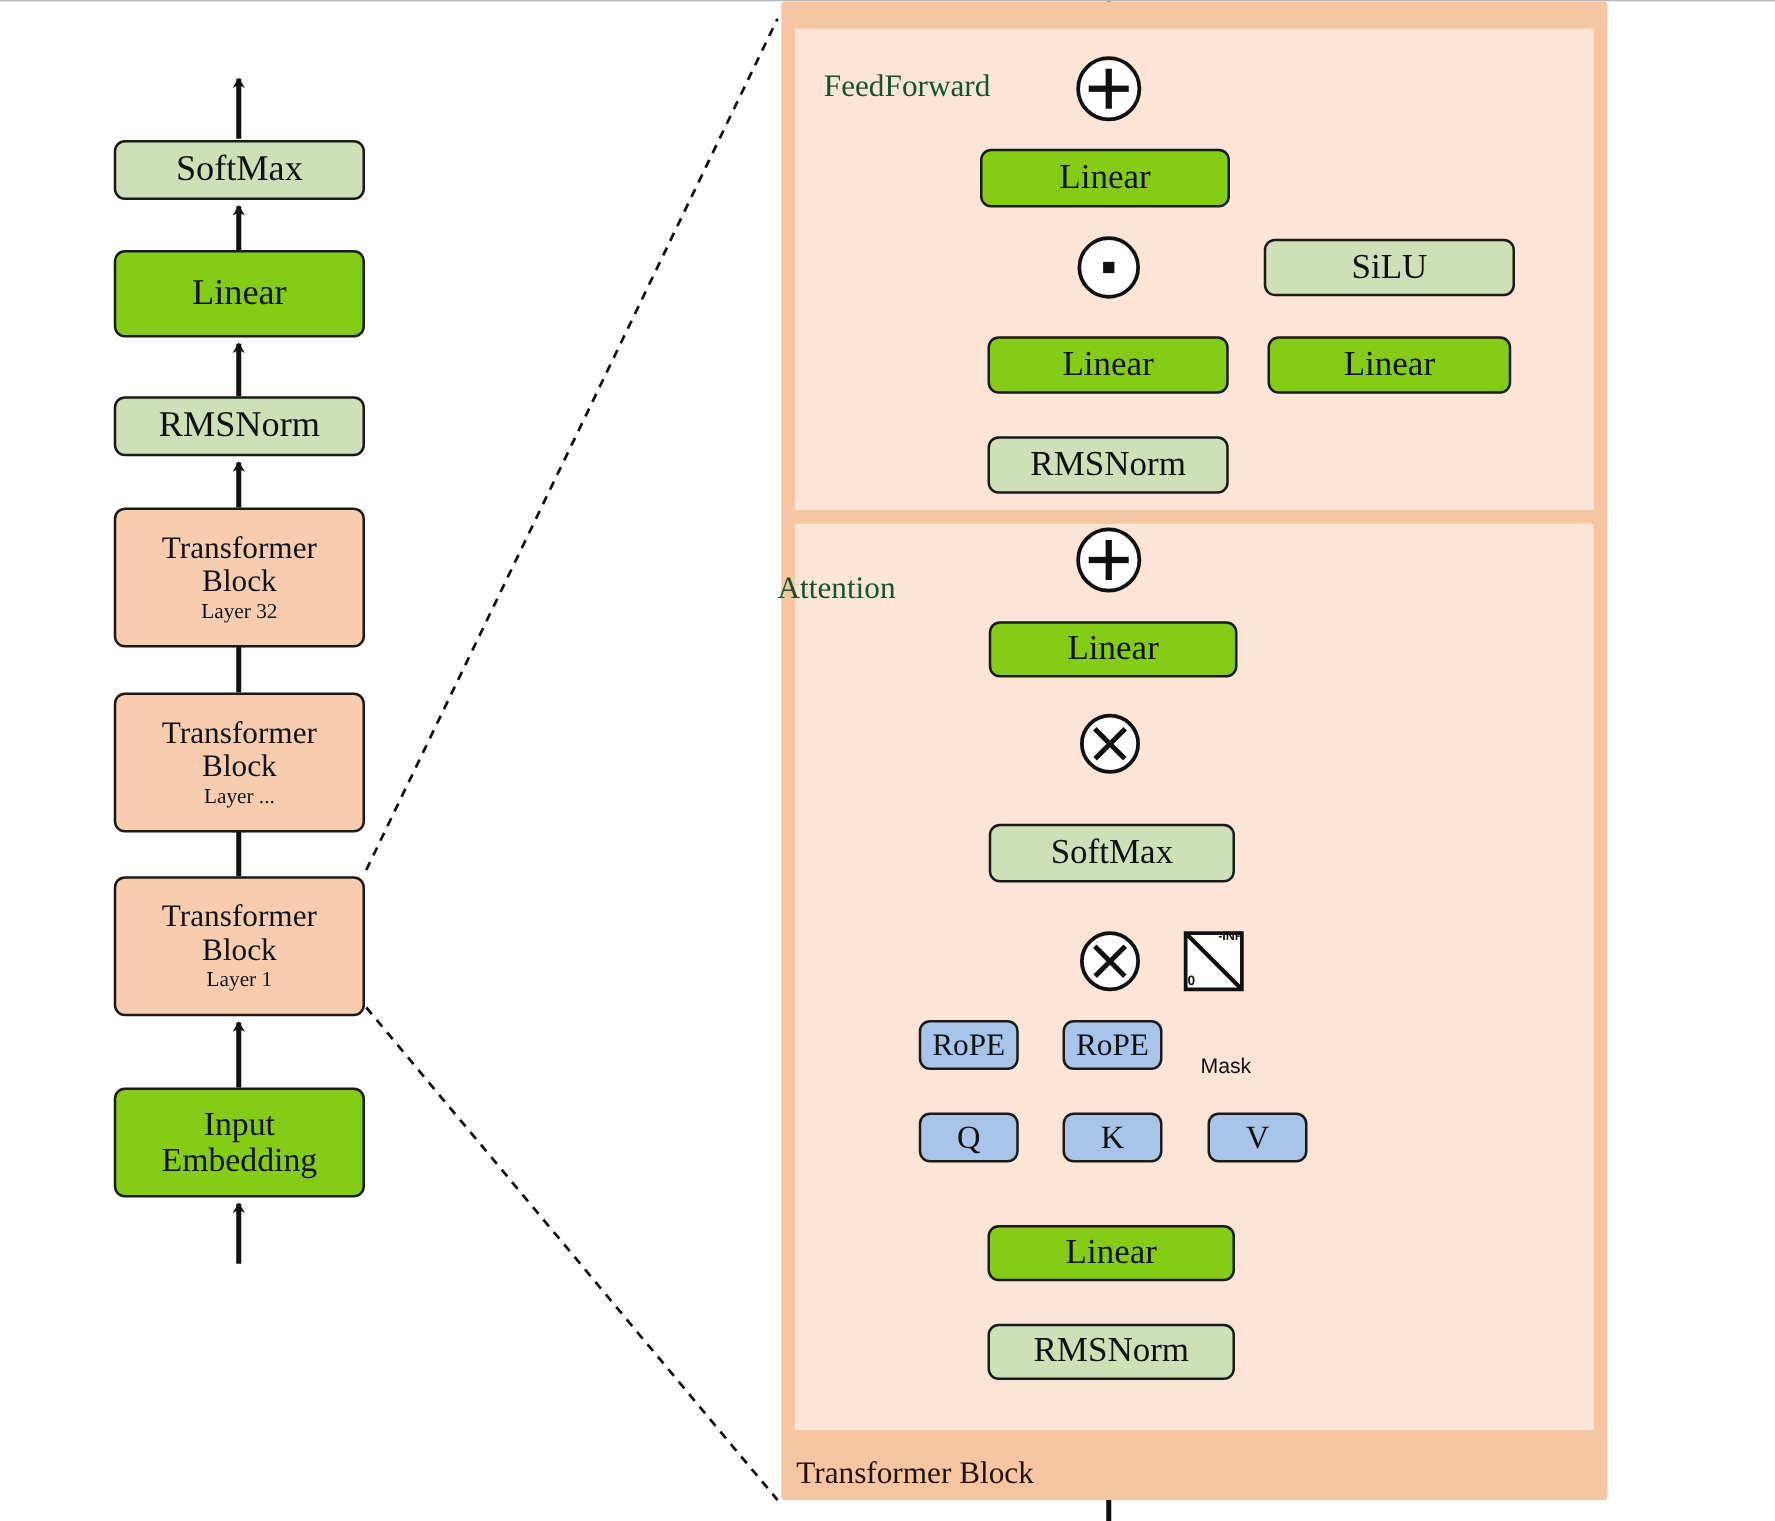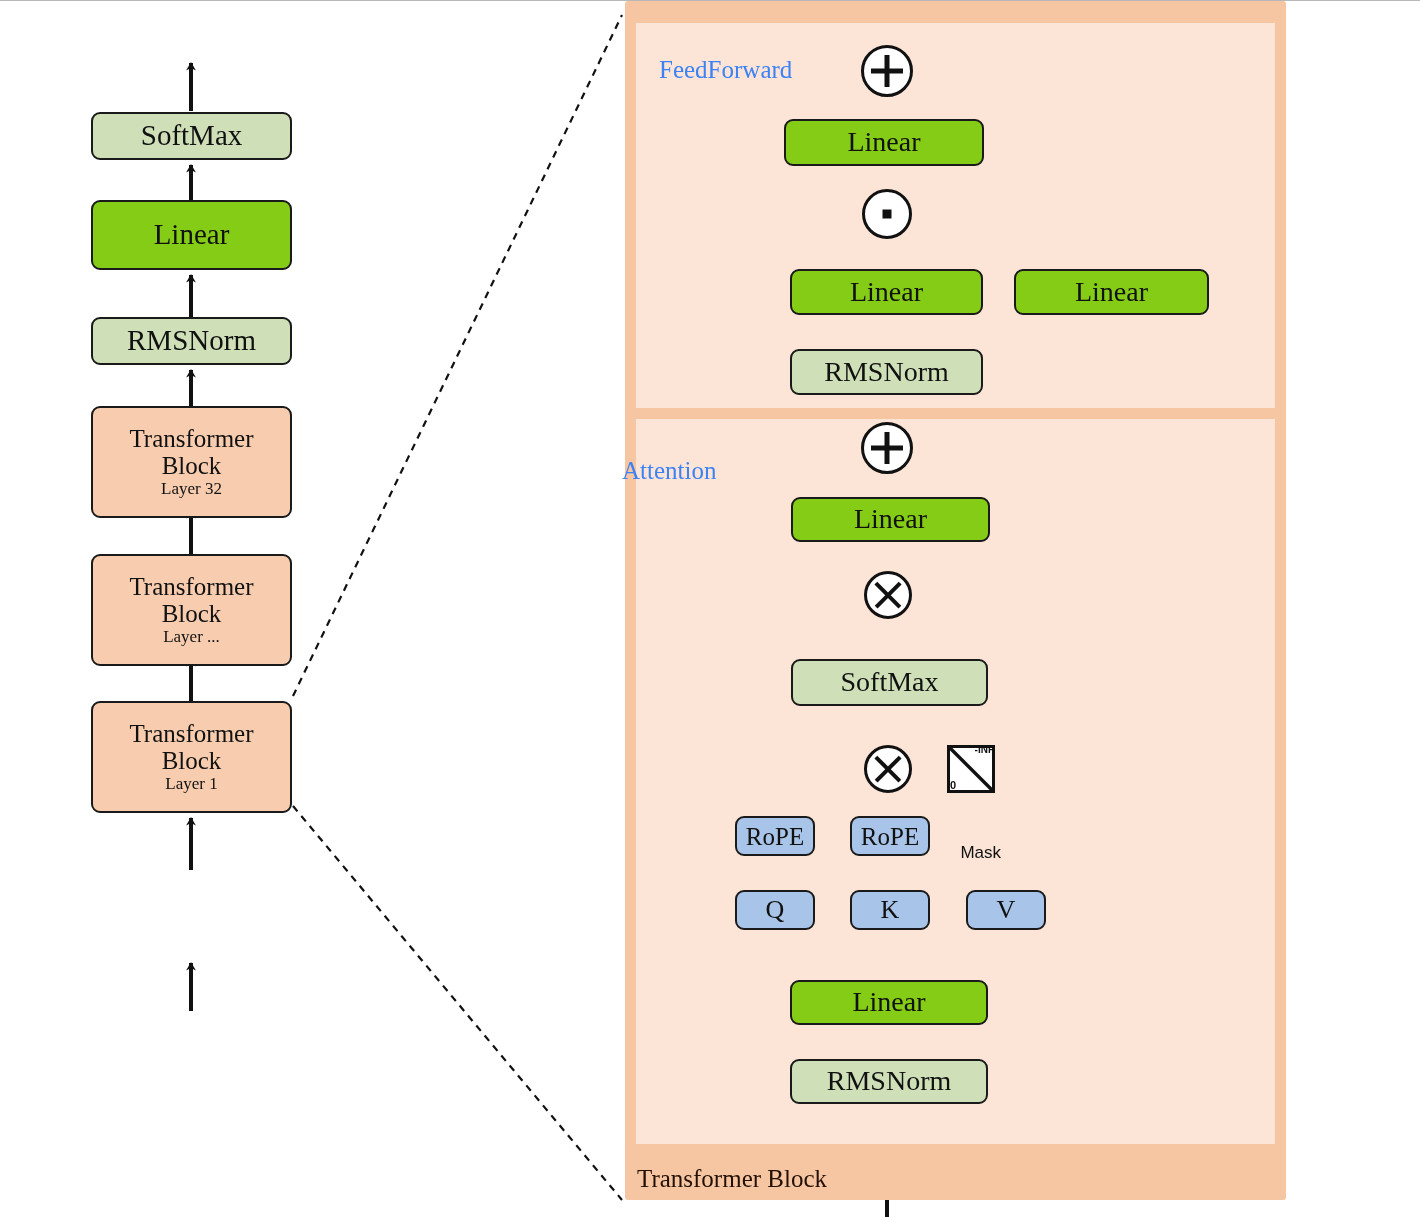--- a/index.html
+++ b/index.html
@@ -41,21 +41,21 @@
     position:absolute;left:625px;top:0px;width:661px;height:1199px;
     background:#f6c6a3;border-radius:3px;z-index:1;
   }
   #tb-outer-label{
     position:absolute;left:637px;top:1164px;font-size:25px;color:#231005;z-index:6;
     white-space:nowrap;
   }
   .panel{position:absolute;background:#fce4d6;z-index:2;}
   #ff-panel{left:636px;top:22px;width:639px;height:385px;}
   #att-panel{left:636px;top:418px;width:639px;height:725px;}
-  .panel-label{position:absolute;font-size:25px;color:#3b82f6;z-index:6;white-space:nowrap;}
+  .panel-label{position:absolute;font-size:25px;color:#14532d;z-index:6;white-space:nowrap;}
   #ff-label{left:659px;top:55px;}
   #att-label{left:622px;top:456px;}
 
   
   #ff-add{left:861px;top:44px;width:52px;height:52px;}
   #ff-linear-out{left:784px;top:118px;width:200px;height:47px;font-size:28px;}
   #ff-mul{left:862px;top:188px;width:50px;height:50px;}
   #ff-silu{left:1011px;top:190px;width:201px;height:46px;font-size:28px;}
   #ff-linear-l{left:790px;top:268px;width:193px;height:46px;font-size:28px;}
   #ff-linear-r{left:1014px;top:268px;width:195px;height:46px;font-size:28px;}
@@ -222,20 +222,24 @@
     <span class="ttl">Block</span>
     <span class="sub">Layer ...</span>
   </div>
 
   <div class="node orange" id="l-tb1">
     <span class="ttl">Transformer</span>
     <span class="ttl">Block</span>
     <span class="sub">Layer 1</span>
   </div>
 
+  <div class="node blue" id="l-embed">
+    <span class="ttl">Input</span>
+    <span class="ttl">Embedding</span>
+  </div>
 
   <div id="tb-outer"></div>
   <div class="panel" id="ff-panel"></div>
   <div class="panel" id="att-panel"></div>
 
   <div class="panel-label" id="ff-label">FeedForward</div>
   <div class="panel-label" id="att-label">Attention</div>
   <div id="tb-outer-label">Transformer Block</div>
 
   <div class="op plus" id="ff-add">
@@ -243,20 +247,23 @@
   </div>
 
   <div class="node blue" id="ff-linear-out">
     <span class="ttl">Linear</span>
   </div>
 
   <div class="op dot" id="ff-mul">
     <span class="glyph"></span>
   </div>
 
+  <div class="node green" id="ff-silu">
+    <span class="ttl">SiLU</span>
+  </div>
 
   <div class="node blue" id="ff-linear-l">
     <span class="ttl">Linear</span>
   </div>
 
   <div class="node blue" id="ff-linear-r">
     <span class="ttl">Linear</span>
   </div>
 
   <div class="node green" id="ff-rmsnorm">

